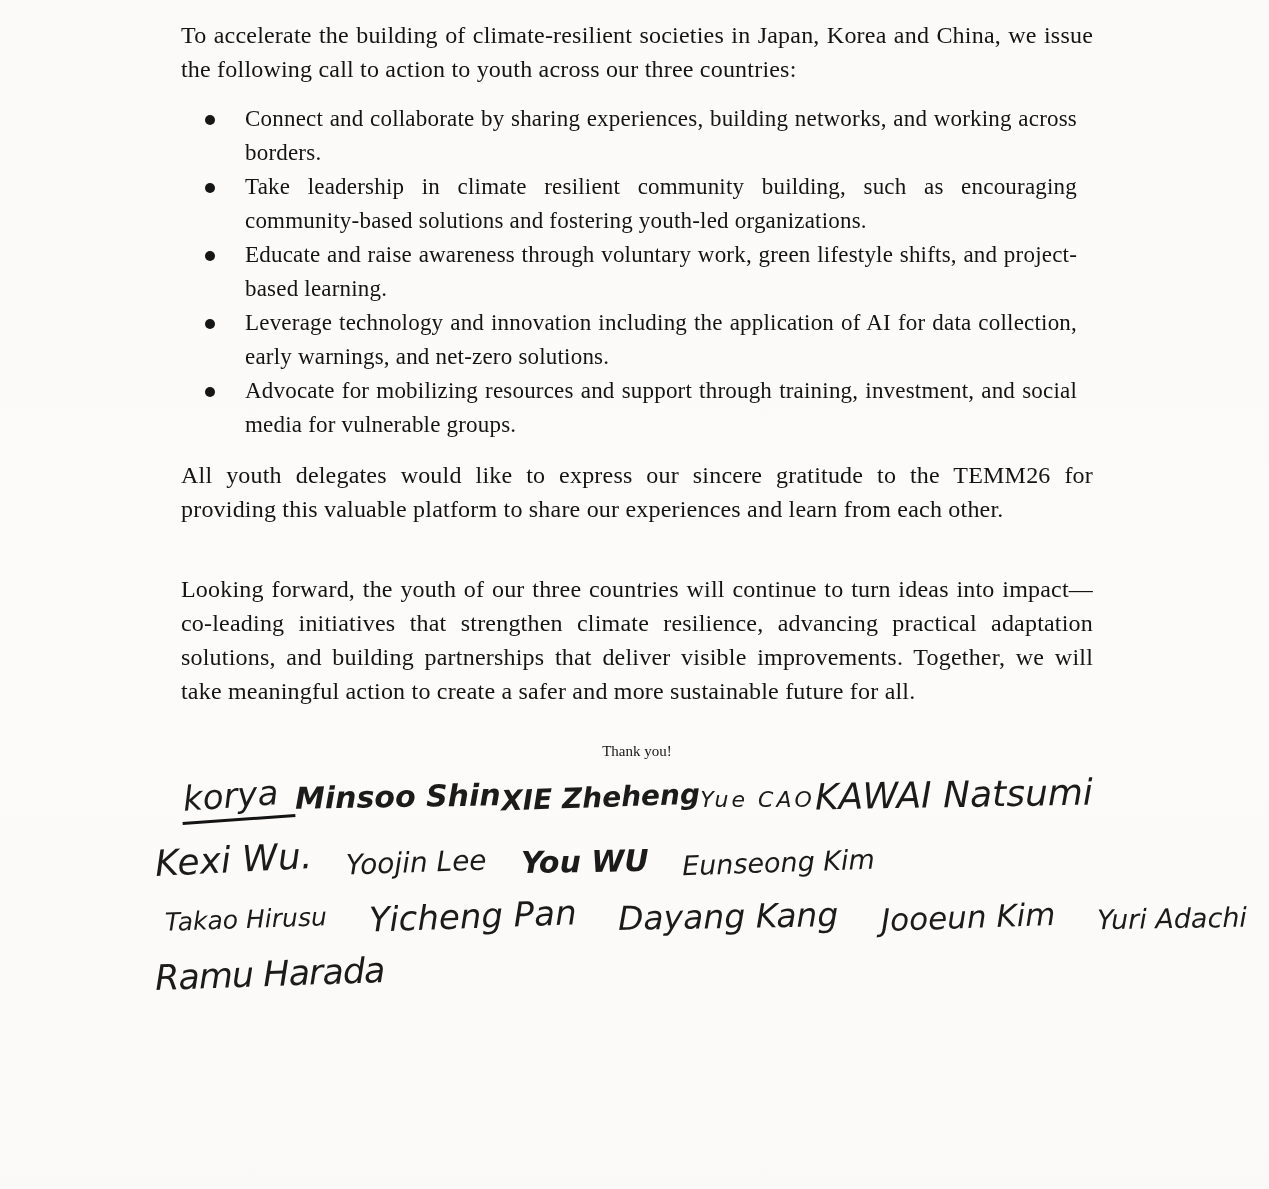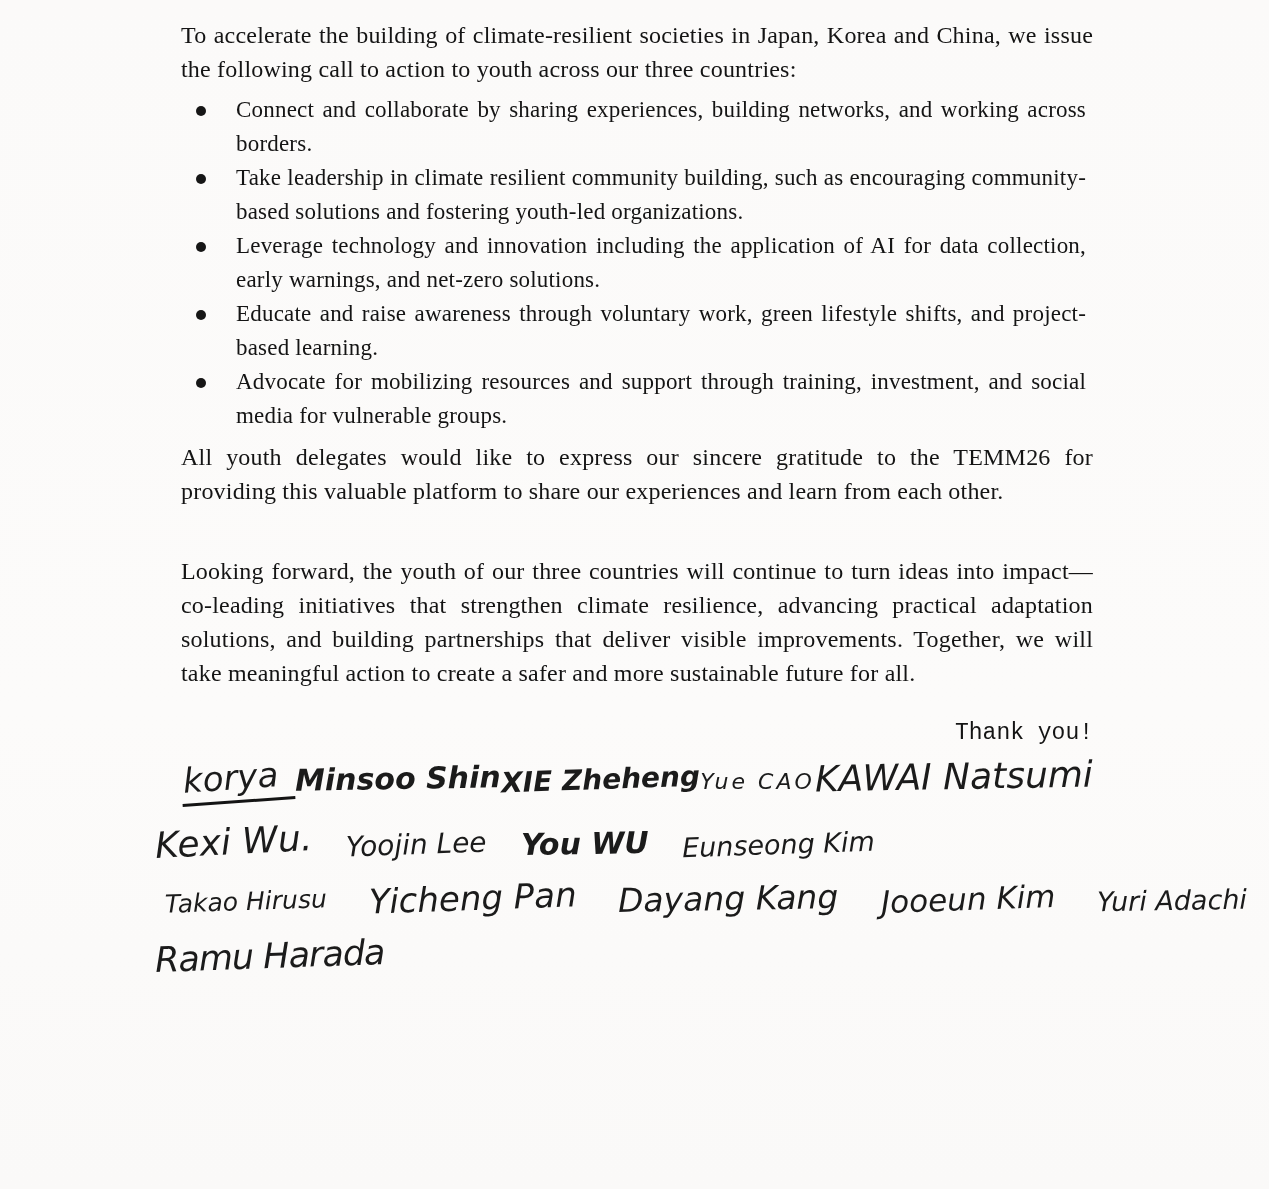--- a/index.html
+++ b/index.html
@@ -22,45 +22,44 @@
   }
   .body-text {
     margin:0;
     font-size:24px;
     line-height:34px;
     text-align:justify;
     letter-spacing:0.2px;
   }
   .cta-list {
     list-style:none;
-    margin:7px; padding:0;
+    margin:16px; padding:0;
   }
   .cta-list li {
     position:relative;
     padding-left:48px;
     font-size:23px;
     line-height:34px;
     text-align:justify;
     letter-spacing:0.2px;
   }
   .dot {
     position:absolute;
     left:8px; top:13px;
     width:10px; height:10px;
     border-radius:50%;
     background:#161616;
   }
   .para-gap-large { }
   .para-gap { margin-top:46px; }
   .thanks {
     margin:26px 0 0 0;
-    font-size:23px;
+    font-size:15px;
     line-height:34px;
-    text-align:right;
-    font-family:Liberation Mono, monospace;
+    text-align:center;
   }
   
   .sig-block { margin-top:4px; }
   .sig-row {
     display:flex;
     align-items:baseline;
     white-space:nowrap;
   }
   .sig {
     font-family:"DejaVu Sans", sans-serif;
@@ -104,25 +103,25 @@
       <li>
         <span class="dot"></span>
         <span>Connect and collaborate by sharing experiences, building networks, and working across borders.</span>
       </li>
       <li>
         <span class="dot"></span>
         <span>Take leadership in climate resilient community building, such as encouraging community-based solutions and fostering youth-led organizations.</span>
       </li>
       <li>
         <span class="dot"></span>
-        <span>Leverage technology and innovation including the application of AI for data collection, early warnings, and net-zero solutions.</span>
+        <span>Educate and raise awareness through voluntary work, green lifestyle shifts, and project-based learning.</span>
       </li>
       <li>
         <span class="dot"></span>
-        <span>Educate and raise awareness through voluntary work, green lifestyle shifts, and project-based learning.</span>
+        <span>Leverage technology and innovation including the application of AI for data collection, early warnings, and net-zero solutions.</span>
       </li>
       <li>
         <span class="dot"></span>
         <span>Advocate for mobilizing resources and support through training, investment, and social media for vulnerable groups.</span>
       </li>
     </ul>
 
     <p class="body-text para-gap-large">All youth delegates would like to express our sincere gratitude to the TEMM26 for providing this valuable platform to share our experiences and learn from each other.</p>
 
     <p class="body-text para-gap">Looking forward, the youth of our three countries will continue to turn ideas into impact—co-leading initiatives that strengthen climate resilience, advancing practical adaptation solutions, and building partnerships that deliver visible improvements. Together, we will take meaningful action to create a safer and more sustainable future for all.</p>

